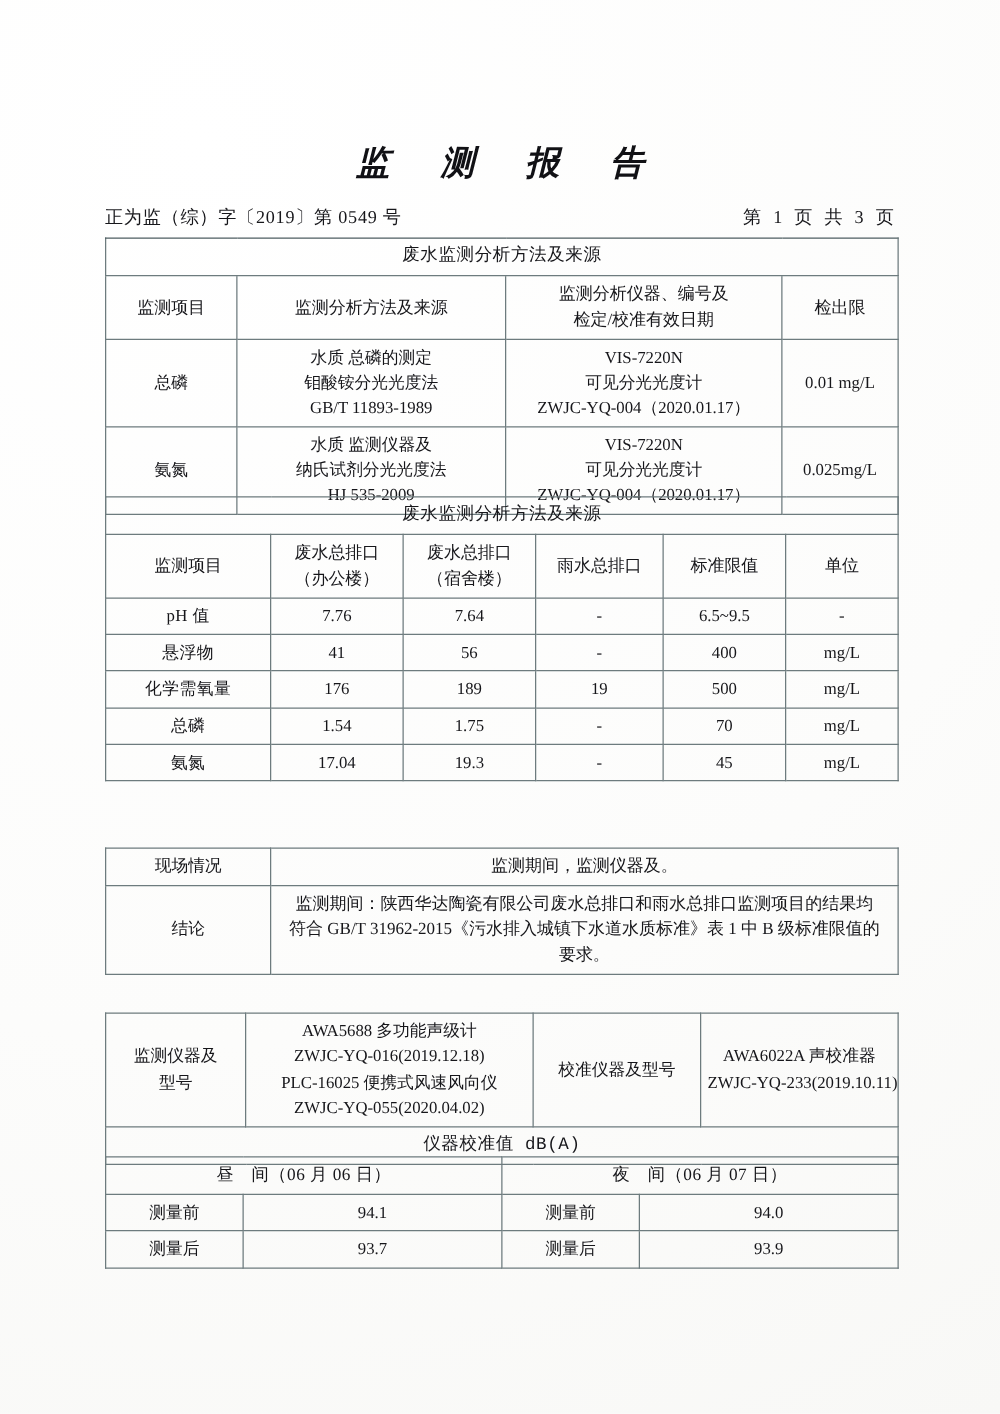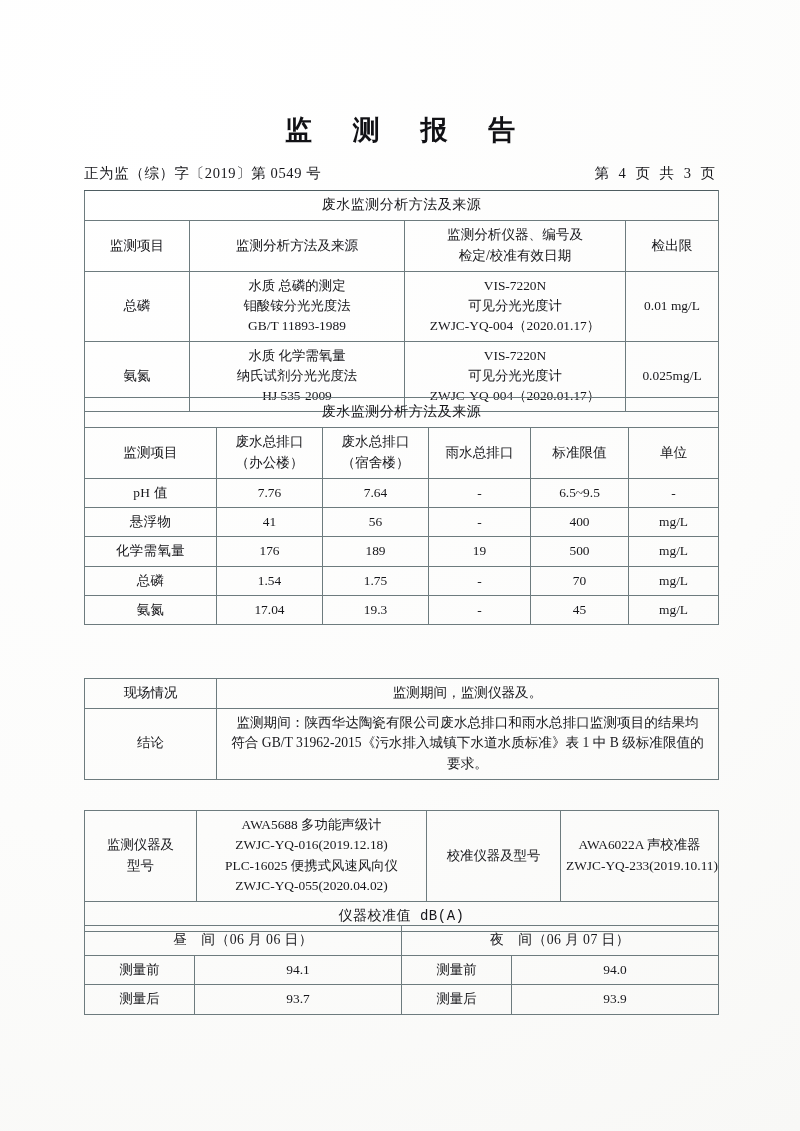--- a/index.html
+++ b/index.html
@@ -28,20 +28,21 @@
     left: 0;
     top: 112px;
     width: 800px;
     text-align: center;
     font-size: 27px;
     font-weight: bold;
     letter-spacing: 17px;
     text-indent: 17px;
     color: #111115;
     font-family: "Liberation Serif", "DejaVu Serif", serif;
+    font-style: italic;
   }
   .meta-row {
     position: absolute;
     left: 84px;
     top: 164px;
     width: 634px;
     display: flex;
     justify-content: space-between;
     align-items: baseline;
     font-size: 14.5px;
@@ -105,21 +106,21 @@
 </style>
 </head>
 <body>
 
 <div class="page">
 
   <div class="doc-title">监 测 报 告</div>
 
   <div class="meta-row">
     <span class="meta-left">正为监（综）字〔2019〕第 0549 号</span>
-    <span class="meta-right">第 4 页 共 3 页</span>
+    <span class="meta-right">第 1 页 共 3 页</span>
   </div>
 
   <table class="tbl">
     <colgroup>
       <col style="width:105px">
       <col style="width:215px">
       <col style="width:221px">
       <col style="width:93px">
     </colgroup>
     <tbody>
@@ -148,21 +149,21 @@
           <div>VIS-7220N</div>
           <div>可见分光光度计</div>
           <div>ZWJC-YQ-004（2020.01.17）</div>
         </td>
         <td>0.01 mg/L</td>
       </tr>
 
       <tr>
         <td>氨氮</td>
         <td class="multi">
-          <div>水质  化学需氧量</div>
+          <div>水质  监测仪器及</div>
           <div>纳氏试剂分光光度法</div>
           <div>HJ 535-2009</div>
         </td>
         <td class="multi">
           <div>VIS-7220N</div>
           <div>可见分光光度计</div>
           <div>ZWJC-YQ-004（2020.01.17）</div>
         </td>
         <td>0.025mg/L</td>
       </tr>

